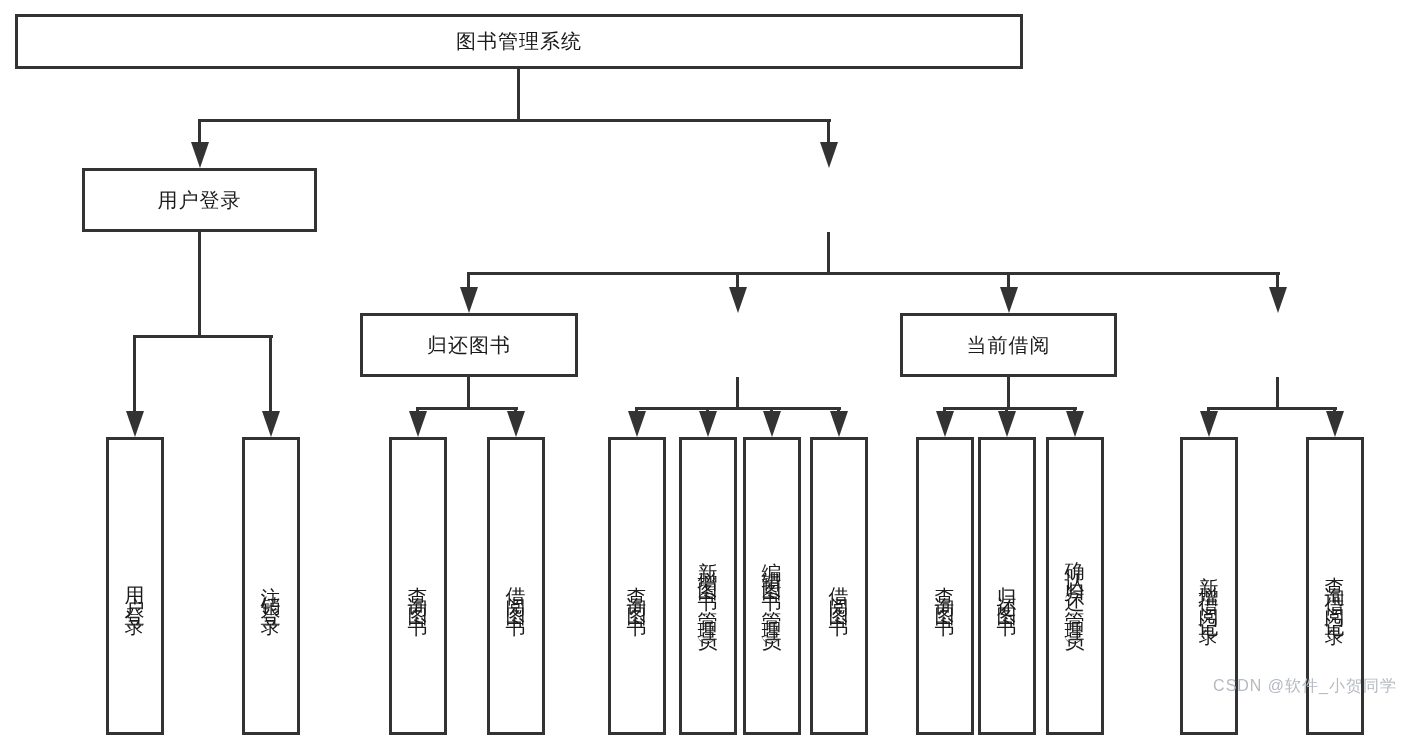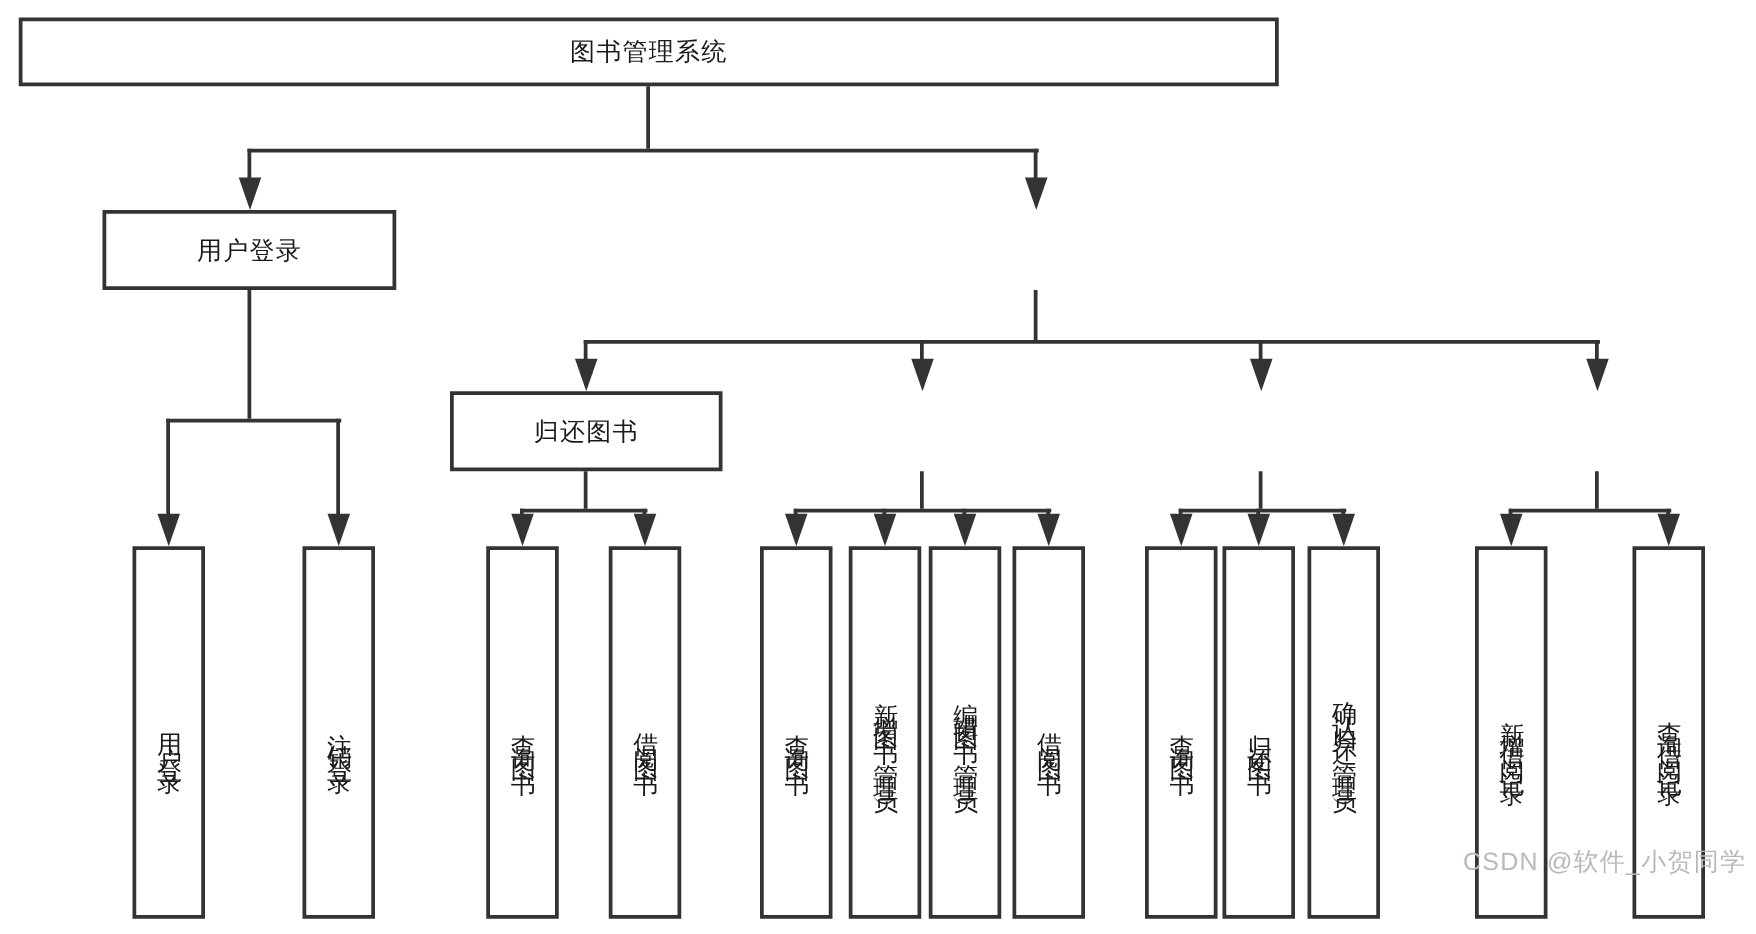--- a/index.html
+++ b/index.html
@@ -44,21 +44,21 @@
     position:absolute;
     width:0;height:0;
     border-left:9px solid transparent;
     border-right:9px solid transparent;
     border-top:26px solid var(--line);
   }
   .watermark{
     position:absolute;
     right:8px;
     top:676px;
-    font-size:20px;
+    font-size:16px;
     letter-spacing:1px;
     color:var(--wm);
     z-index:5;
     white-space:nowrap;
   }
 </style>
 </head>
 <body>
 
 <div class="canvas">
@@ -86,20 +86,21 @@
   <div class="vline" style="left:467px;top:272px;width:3px;height:18px;"></div>
   <div class="vline" style="left:736px;top:272px;width:3px;height:18px;"></div>
   <div class="vline" style="left:1007px;top:272px;width:3px;height:18px;"></div>
   <div class="vline" style="left:1276px;top:272px;width:3px;height:18px;"></div>
   <div class="arrow" style="left:460px;top:287px;"></div>
   <div class="arrow" style="left:729px;top:287px;"></div>
   <div class="arrow" style="left:1000px;top:287px;"></div>
   <div class="arrow" style="left:1269px;top:287px;"></div>
 
   <div class="node" style="left:360px;top:313px;width:218px;height:64px;">归还图书</div>
+  <div class="node" style="left:900px;top:313px;width:217px;height:64px;">当前借阅</div>
 
   <div class="vline" style="left:467px;top:377px;width:3px;height:30px;"></div>
   <div class="hline" style="left:416px;top:407px;width:102px;height:3px;"></div>
   <div class="vline" style="left:416px;top:407px;width:3px;height:8px;"></div>
   <div class="vline" style="left:514px;top:407px;width:3px;height:8px;"></div>
   <div class="arrow" style="left:409px;top:411px;"></div>
   <div class="arrow" style="left:507px;top:411px;"></div>
 
   <div class="vline" style="left:736px;top:377px;width:3px;height:30px;"></div>
   <div class="hline" style="left:635px;top:407px;width:206px;height:3px;"></div>

